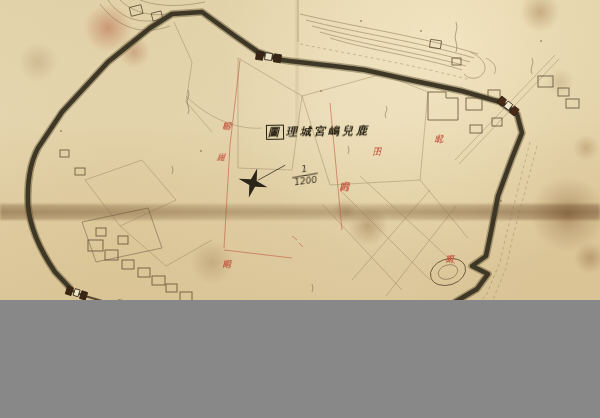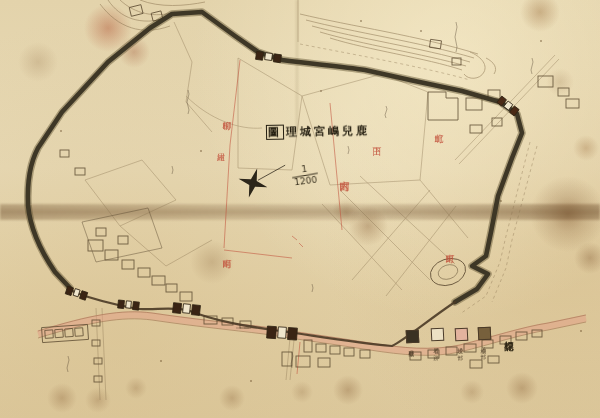--- a/index.html
+++ b/index.html
@@ -1,23 +1,24 @@
 <!DOCTYPE html>
 <html><head>
 <meta charset="utf-8">
 <style>
   html,body{margin:0;padding:0;background:#888;}
   .stage{
-    position:relative;width:600px;height:418px;overflow:hidden;
+    position:relative;width:600px;height:300px;overflow:hidden;
     font-family:"DejaVu Sans",sans-serif;
     background:
       radial-gradient(circle at 75% 15%, rgba(255,246,214,.5), rgba(255,246,214,0) 45%),
       radial-gradient(circle at 20% 80%, rgba(214,190,140,.45), rgba(214,190,140,0) 55%),
       radial-gradient(circle at 95% 55%, rgba(205,175,120,.4), rgba(205,175,120,0) 40%),
       linear-gradient(180deg,#e3d3ab 0%,#e8dab6 40%,#e2d0a6 70%,#dcc89c 100%);
+    font-style: italic;
   }
   .layer{position:absolute;inset:0;}
   
   .ink{position:absolute;color:#2e2817;filter:blur(.3px);}
   .vtext{writing-mode:vertical-rl;text-orientation:upright;letter-spacing:1px;}
   .red{color:#c24f3a;opacity:.85;}
   .title{
     font-size:11px;letter-spacing:3px;font-weight:bold;color:#241e10;
     transform:rotate(-1deg);white-space:nowrap;
   }

